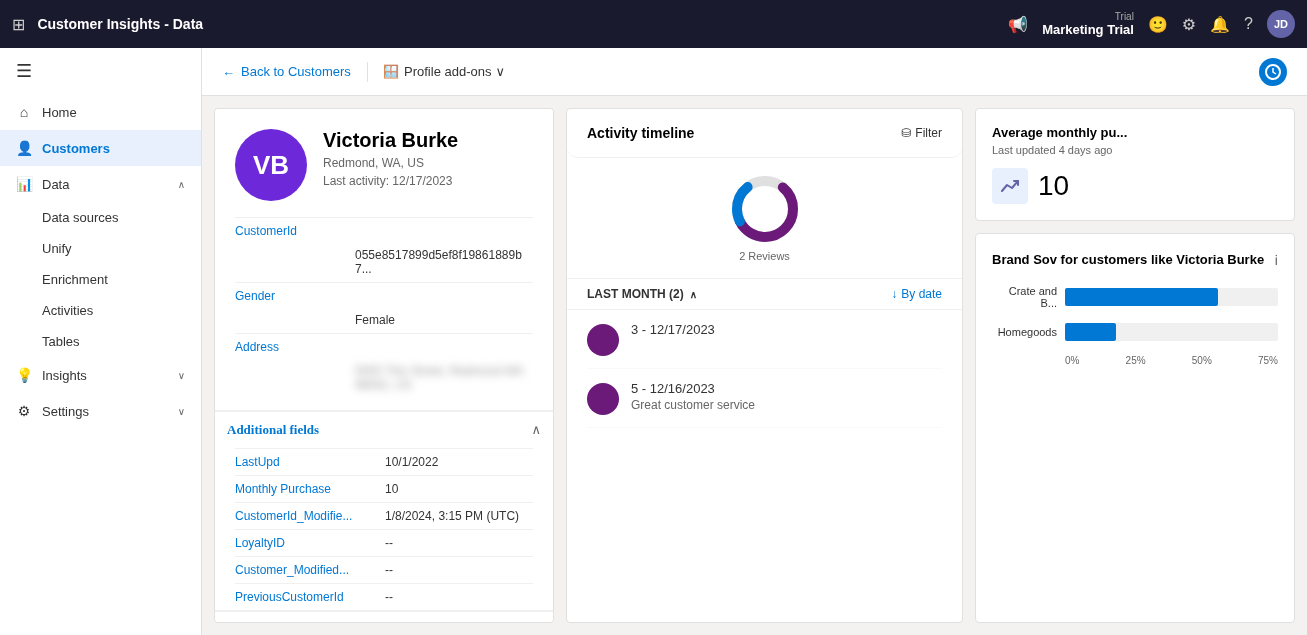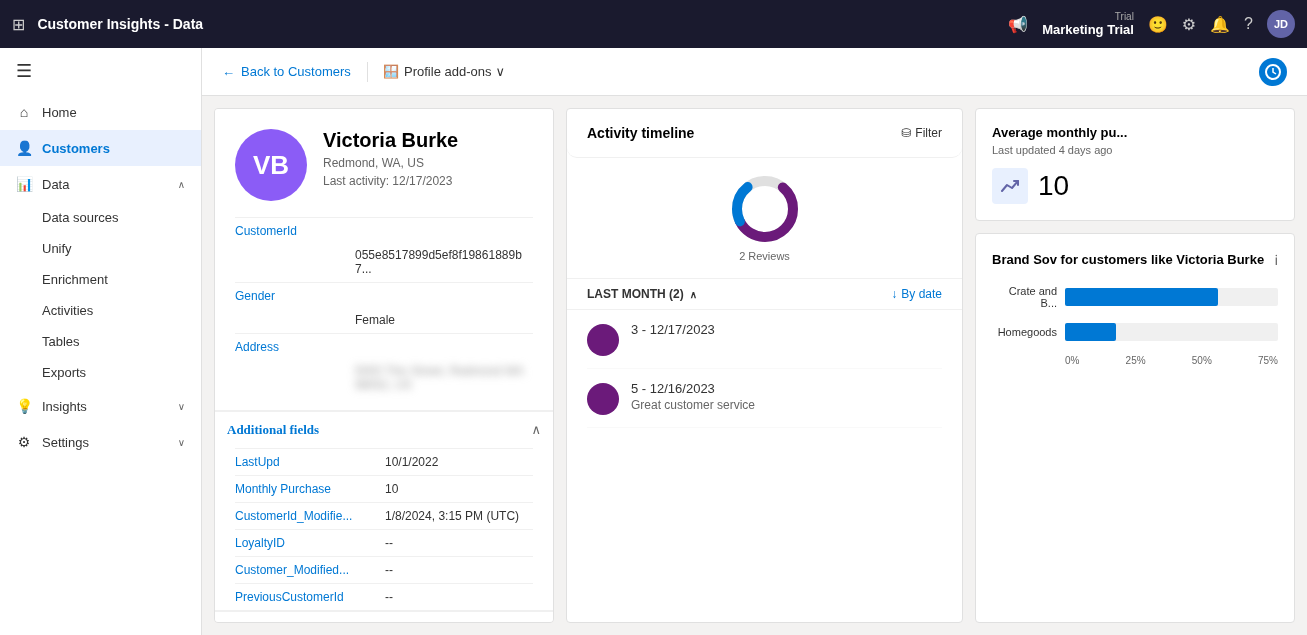--- a/index.html
+++ b/index.html
@@ -117,21 +117,21 @@
       overflow-y: auto;
     }
     .customer-header {
       padding: 20px 20px 16px;
       display: flex;
       align-items: flex-start;
       gap: 16px;
     }
     .avatar-circle {
       width: 72px; height: 72px; border-radius: 50%;
-      background: #8b5cf6; color: #fff;
+      background: #6d28d9; color: #fff;
       display: flex; align-items: center; justify-content: center;
       font-size: 26px; font-weight: 700;
       flex-shrink: 0;
     }
     .customer-info { flex: 1; }
     .customer-name { font-size: 20px; font-weight: 600; color: #000; }
     .customer-location { color: #666; font-size: 12px; margin-top: 4px; }
     .customer-activity { color: #666; font-size: 12px; margin-top: 4px; }
 
     .fields-section { padding: 0 20px 12px; }
@@ -298,23 +298,20 @@
       <span>Unify</span>
     </div>
     <div class="sidebar-sub-item">
       <span>Enrichment</span>
     </div>
     <div class="sidebar-sub-item">
       <span>Activities</span>
     </div>
     <div class="sidebar-sub-item">
       <span>Tables</span>
-    </div>
-    <div class="sidebar-sub-item">
-      <span>Exports</span>
     </div>
     <div class="sidebar-item">
       <span class="icon">💡</span>
       <span>Insights</span>
       <span class="chevron">∨</span>
     </div>
     <div class="sidebar-item">
       <span class="icon">⚙</span>
       <span>Settings</span>
       <span class="chevron">∨</span>

